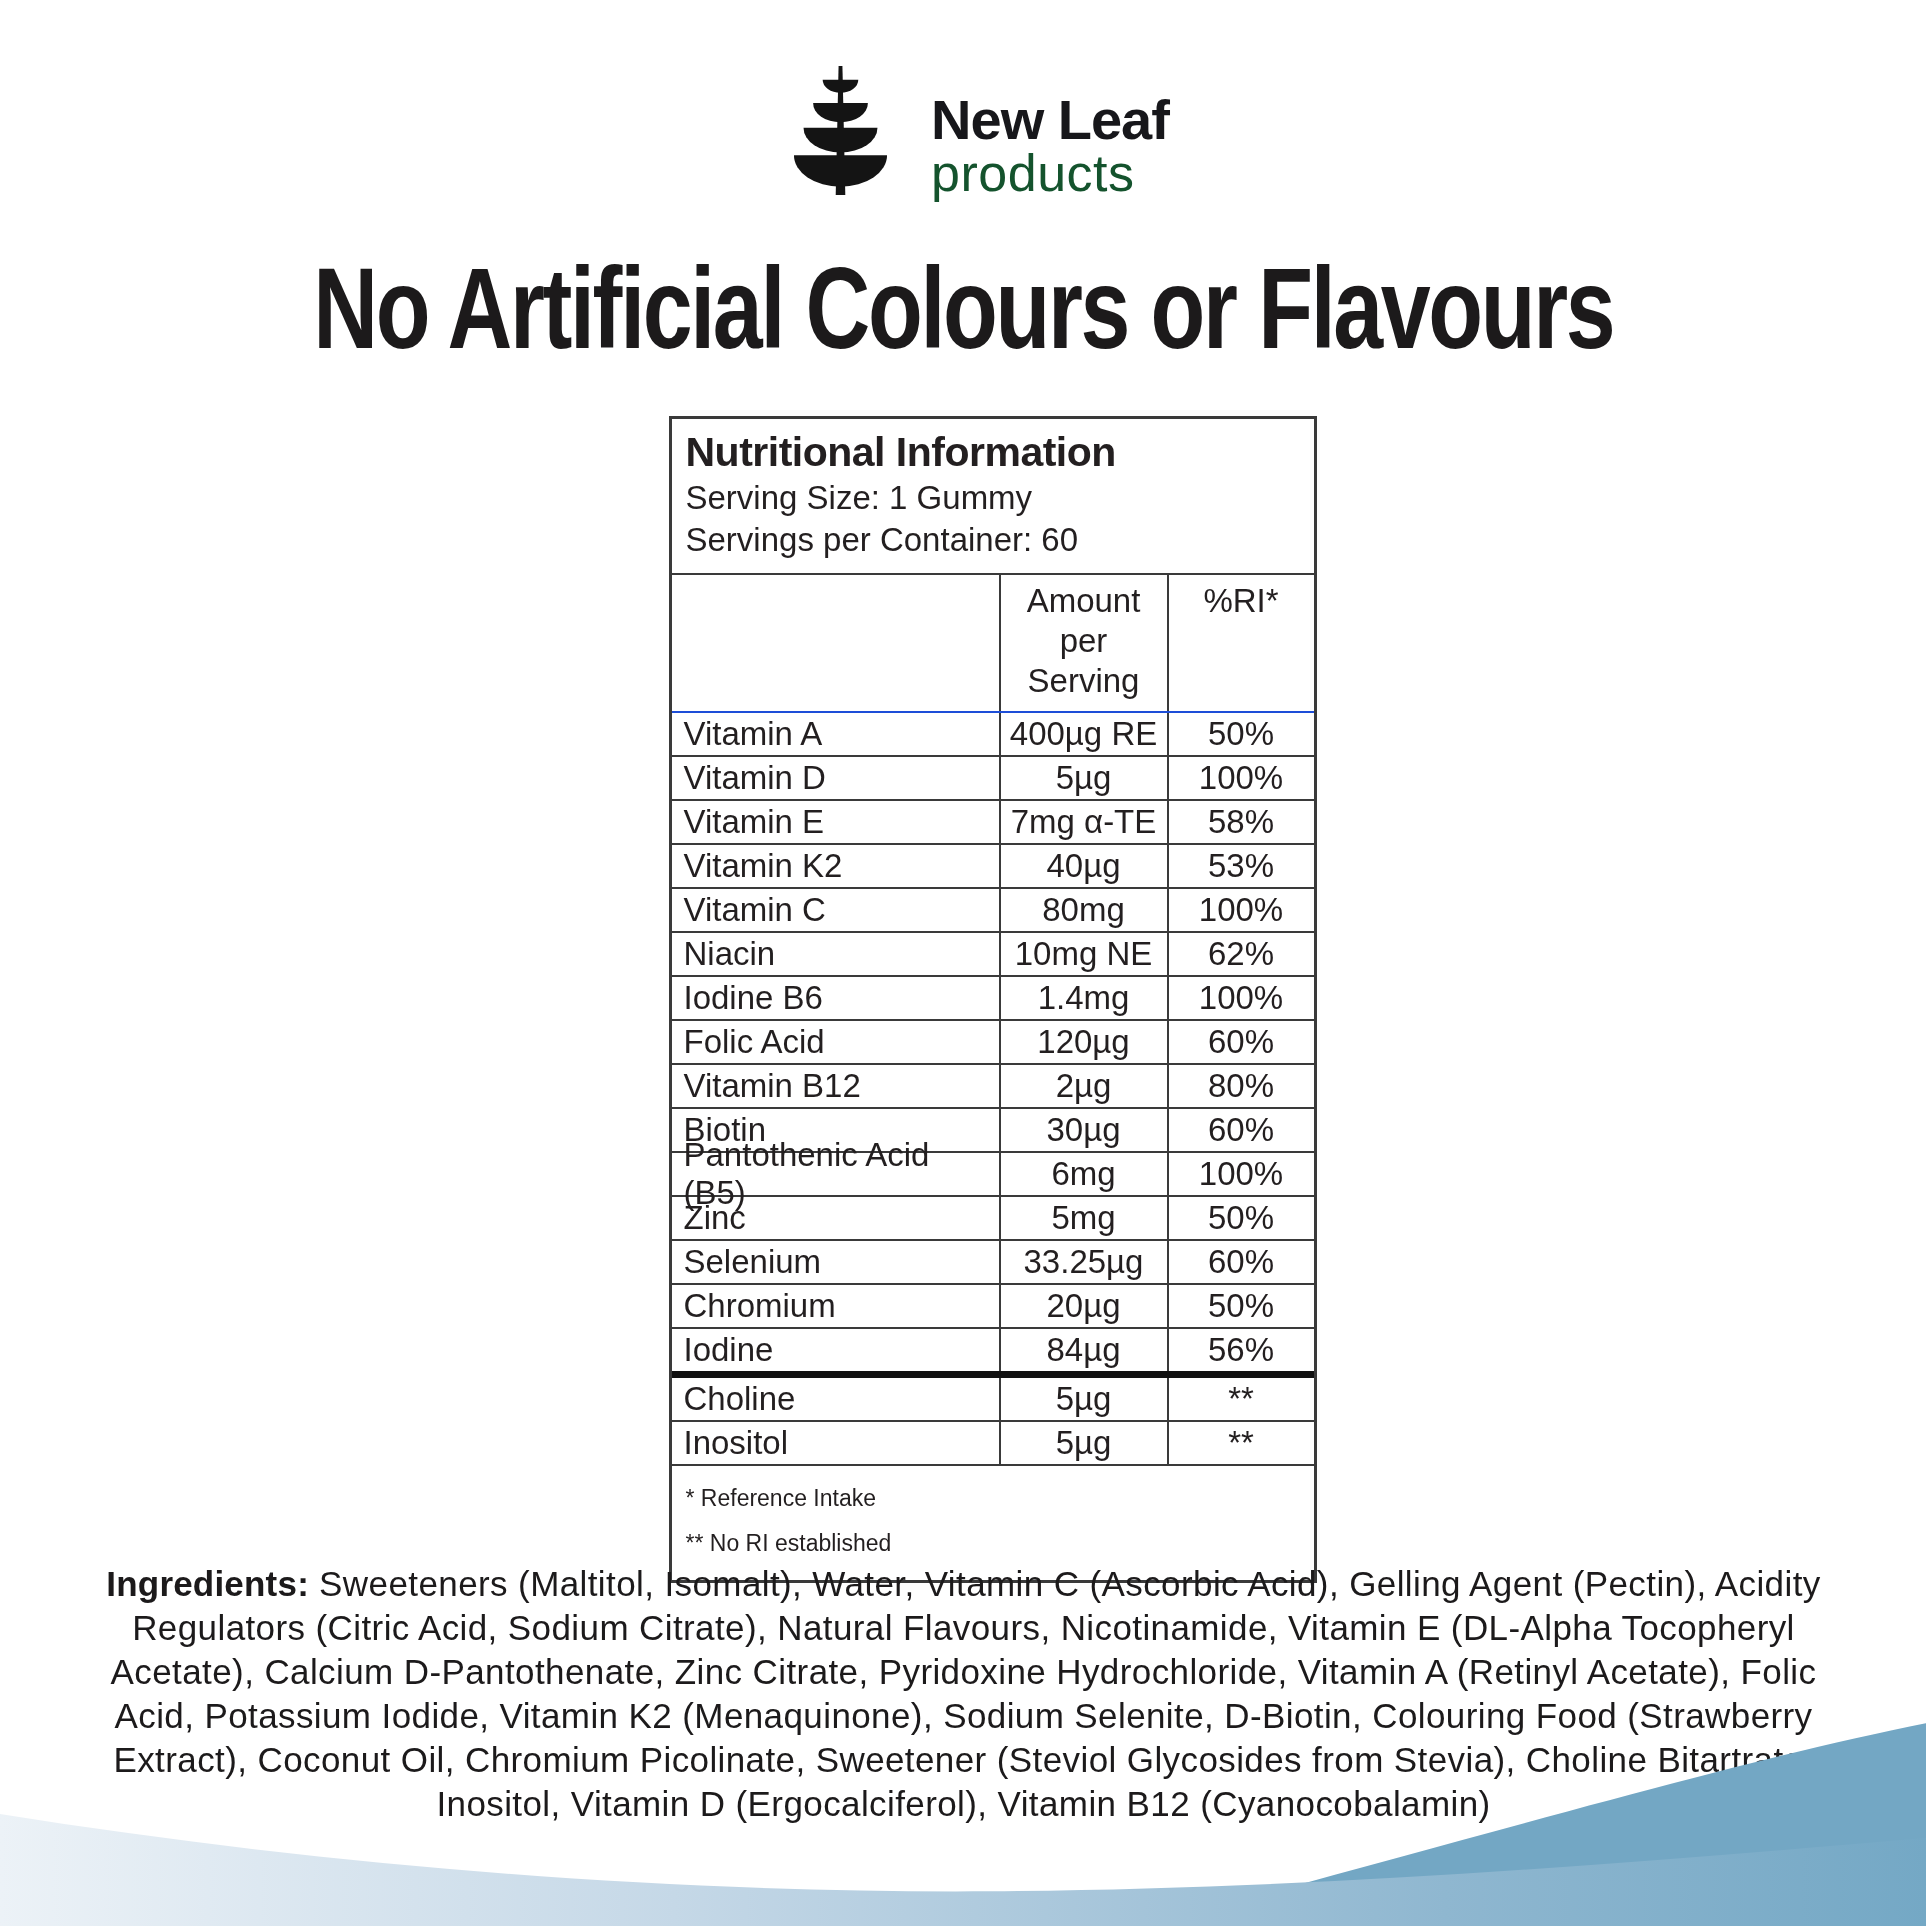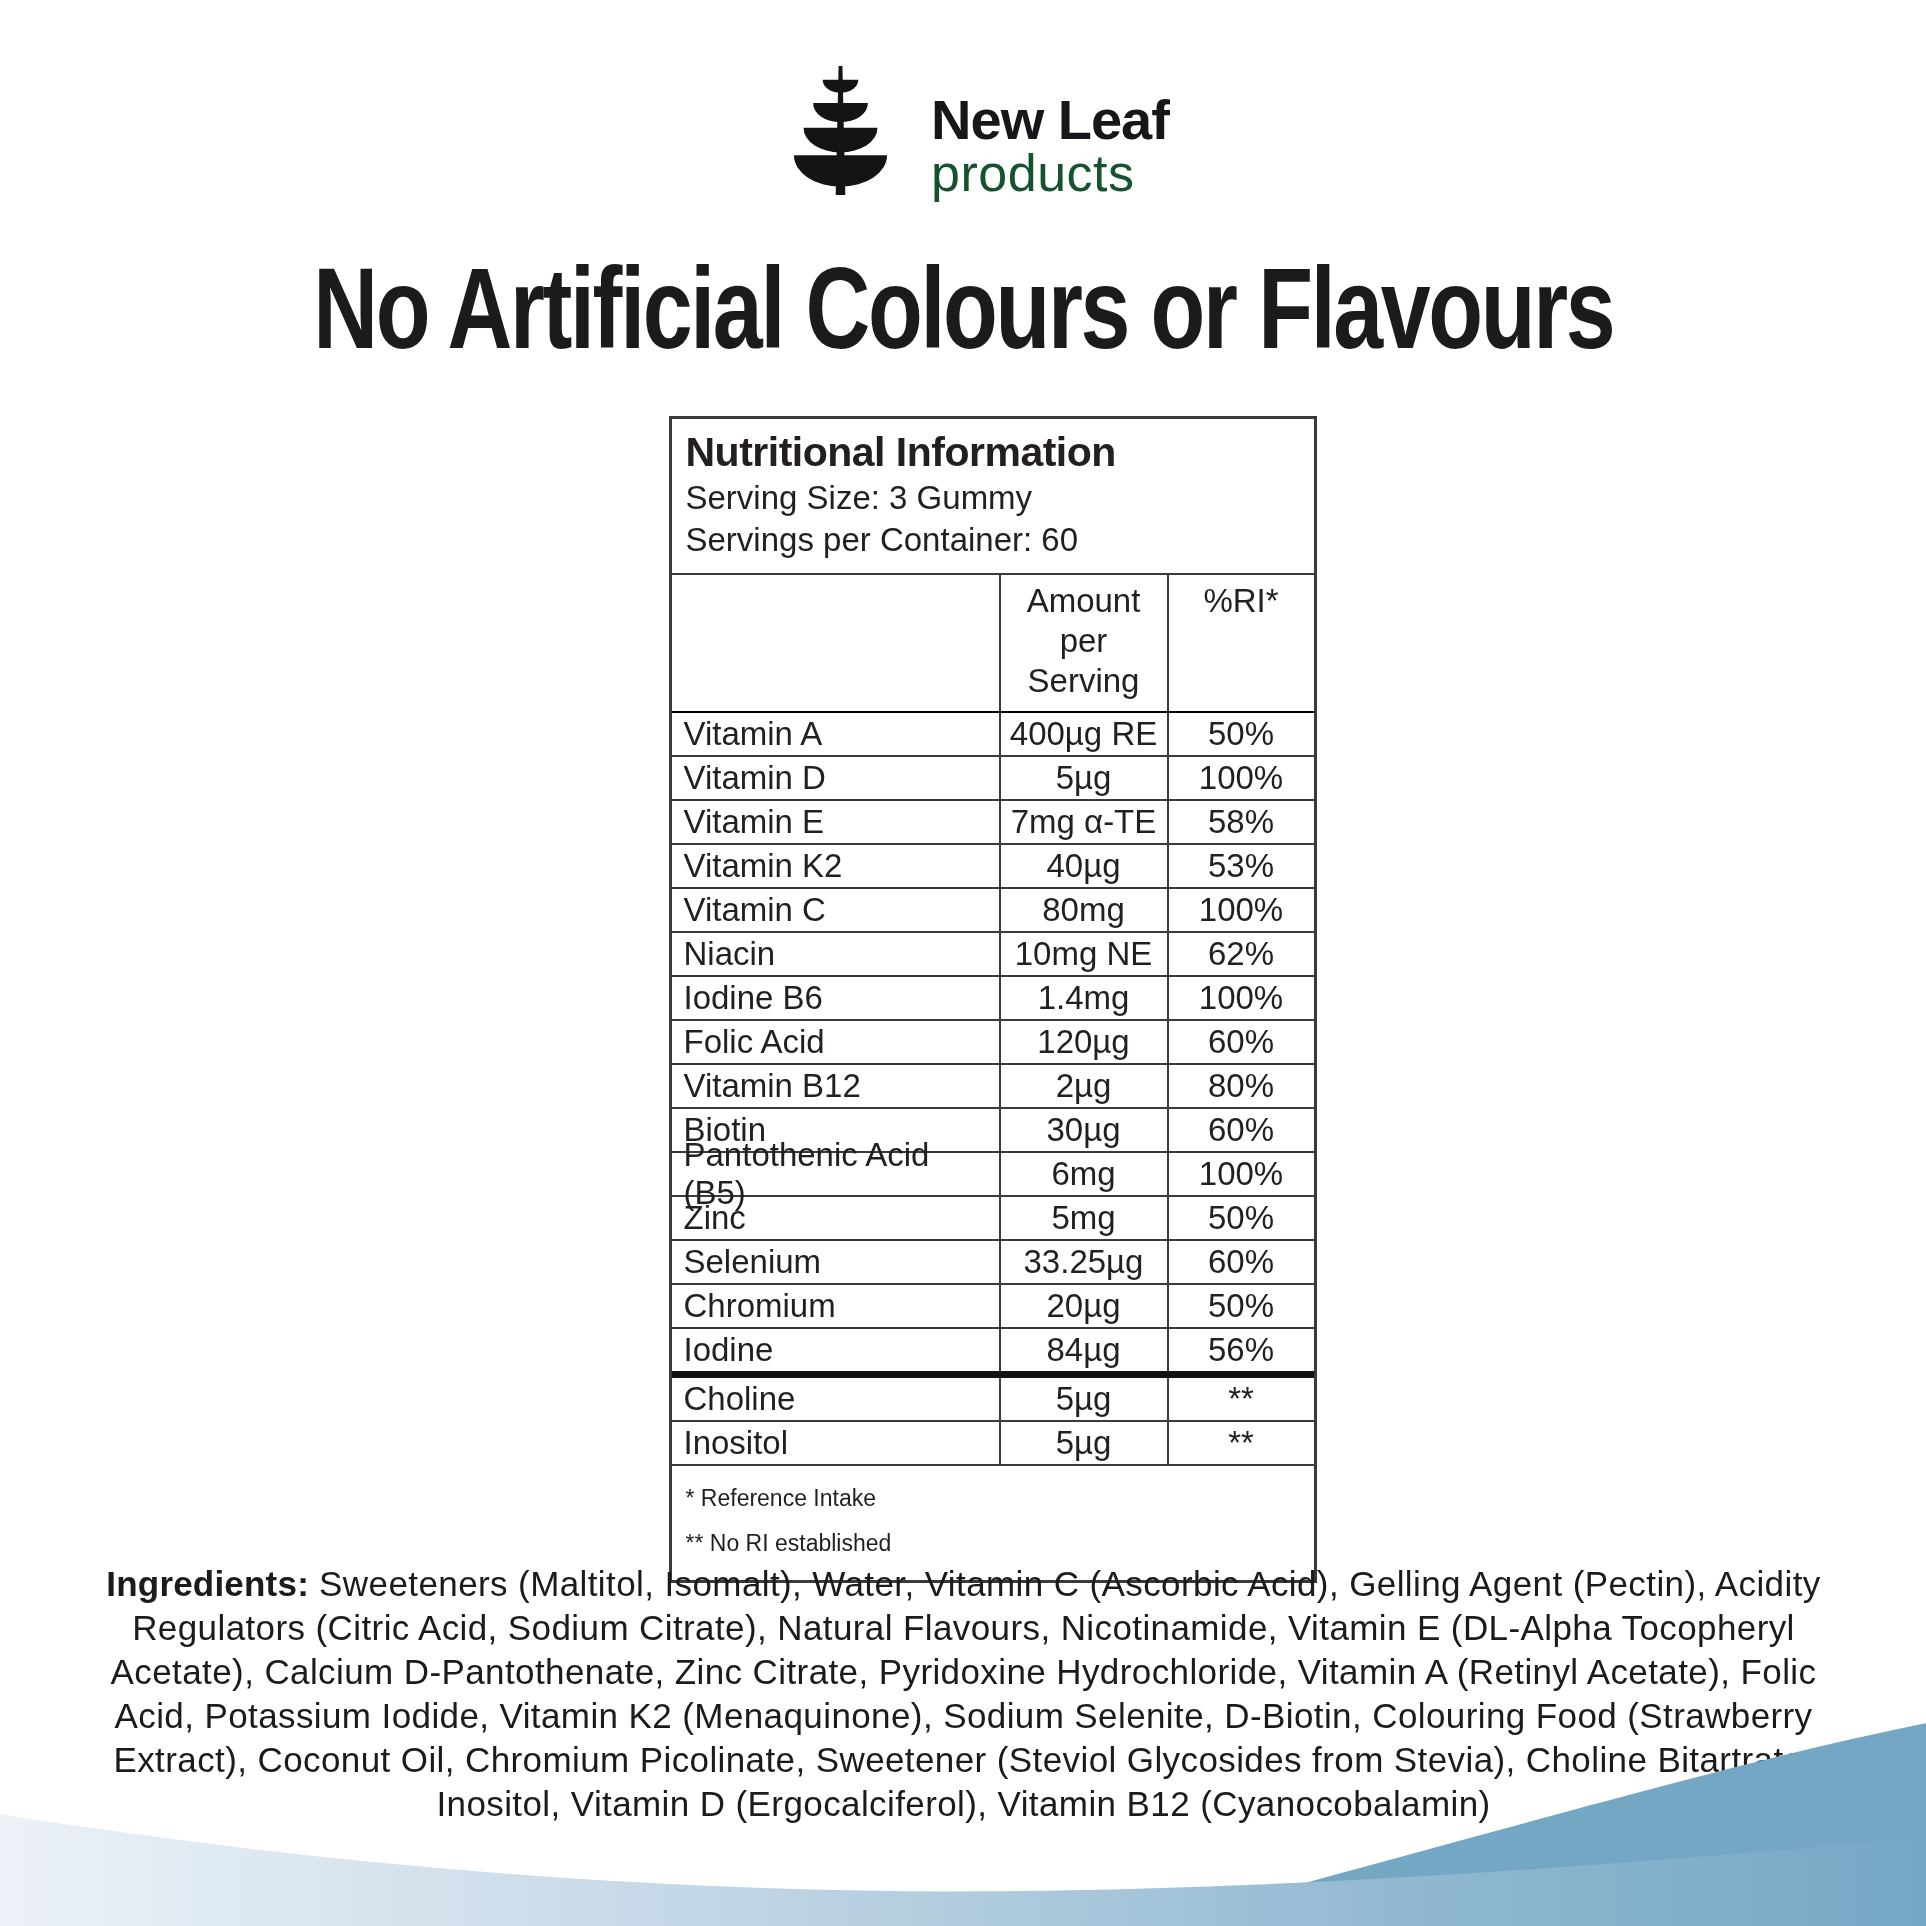--- a/index.html
+++ b/index.html
@@ -26,21 +26,21 @@
   }
 
   
   .ntable{
     position:absolute;top:416px;left:50%;transform:translateX(-50%);
     width:642px;border:3px solid #3a3a3a;background:#fff;margin-left:29px;
   }
   .t-head{padding:8px 14px 12px 14px;border-bottom:2px solid #3a3a3a;}
   .t-title{font-size:41px;font-weight:bold;letter-spacing:-0.5px;line-height:50px;}
   .t-sub{font-size:33px;line-height:42px;}
-  .t-cols{display:flex;border-bottom:2px solid #000000;}
+  .t-cols{display:flex;border-bottom:2px solid #1d4ed8;}
   .t-cols .hc{font-size:33px;line-height:40px;text-align:center;padding:6px 0 10px 0;}
   .c-name{width:327px;box-sizing:border-box;}
   .c-amt{width:170px;box-sizing:border-box;border-left:2px solid #3a3a3a;border-right:2px solid #3a3a3a;}
   .c-ri{flex:1;box-sizing:border-box;}
   .t-row{display:flex;border-bottom:2px solid #3a3a3a;height:42px;align-items:center;}
   .t-row:last-child{border-bottom:2px solid #3a3a3a;}
   .t-row.divider-after{border-bottom:7px solid #111111;}
   .t-row .cell{font-size:33px;box-sizing:border-box;height:100%;display:flex;align-items:center;}
   .t-row .cell.c-name{padding-left:12px;justify-content:flex-start;}
   .t-row .cell.c-amt{justify-content:center;}
@@ -78,21 +78,21 @@
   </div>
 </div>
 
 <div class="heading-wrap">
   <span class="heading">No Artificial Colours or Flavours</span>
 </div>
 
 <div class="ntable">
   <div class="t-head">
     <div class="t-title">Nutritional Information</div>
-    <div class="t-sub">Serving Size: 3 Gummy</div>
+    <div class="t-sub">Serving Size: 1 Gummy</div>
     <div class="t-sub">Servings per Container: 60</div>
   </div>
 
   <div class="t-cols">
     <div class="hc c-name"></div>
     <div class="hc c-amt">
       <div>Amount</div>
       <div>per Serving</div>
     </div>
     <div class="hc c-ri">%RI*</div>

